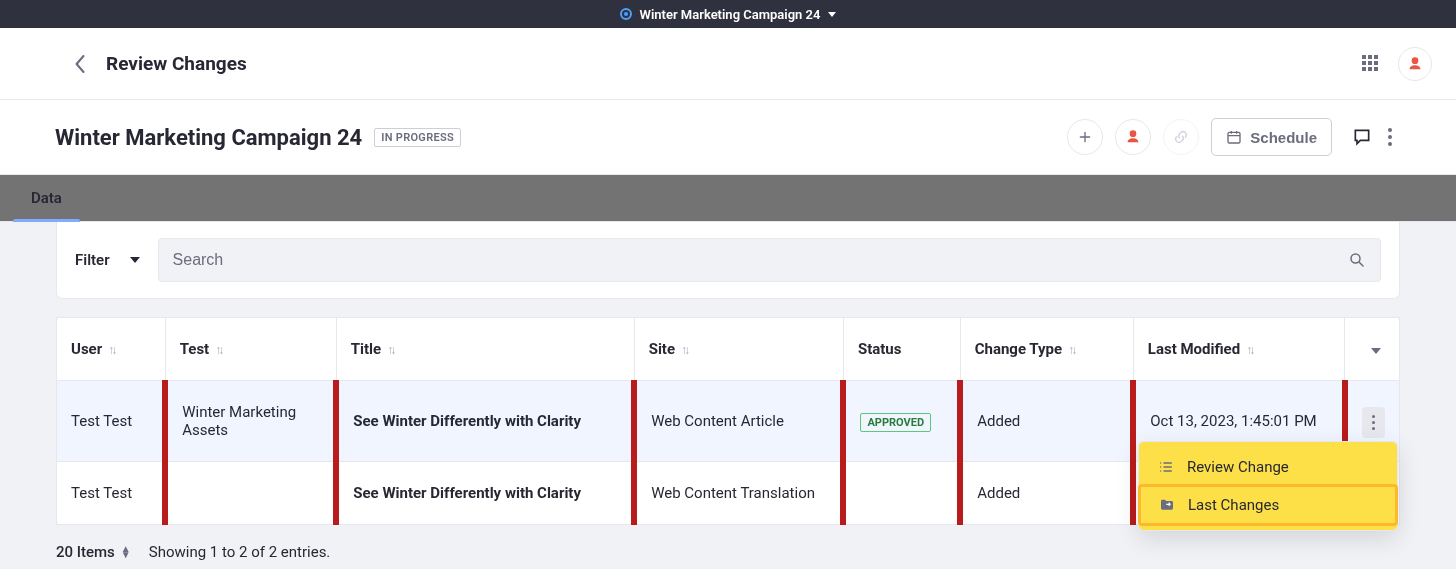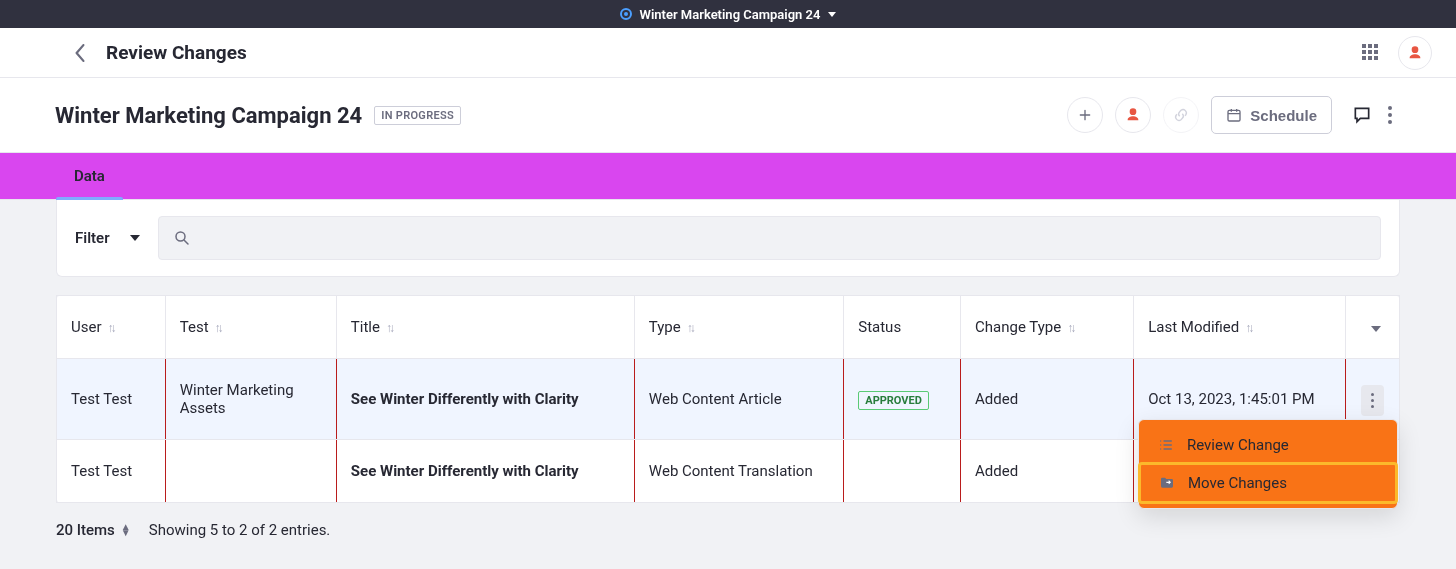--- a/index.html
+++ b/index.html
@@ -31,21 +31,21 @@
       display: inline-flex; align-items: center; justify-content: center;
     }
     .radio-icon::after { content:""; width: 4px; height: 4px; background:#4b9fff; border-radius:50%; }
     .caret-down-sm {
       width: 0; height: 0; border-left: 4px solid transparent; border-right: 4px solid transparent;
       border-top: 5px solid #fff; display:inline-block;
     }
 
     
     .breadcrumb-bar {
-      height: 50px;
+      height: 72px;
       border-bottom: 1px solid #e7e7ed;
       display: flex;
       align-items: center;
       padding: 0 24px 0 60px;
       position: relative;
       background:#fff;
     }
     .back-arrow {
       position: absolute;
       left: 74px;
@@ -123,23 +123,23 @@
       border:1px solid transparent;
     }
     .btn-outline { background:#fff; border-color:#cdced9; color:#6b6c7e; }
     .btn-primary { background:#0b5fff; color:#fff; }
     .icon { display:inline-flex; }
     .kebab { display:flex; flex-direction:column; gap:3px; cursor:pointer; padding:4px; }
     .kebab span { width:4px; height:4px; background:#6b6c7e; border-radius:50%; }
 
     
     .tabs {
-      padding: 0 72px;
+      padding: 0 29px;
       border-bottom: 1px solid #e7e7ed;
-      background:#d946ef;
+      background:#737373;
     }
     .tab {
       display:inline-block;
       padding: 14px 2px;
       font-size: 15px;
       font-weight:600;
       color:#272833;
       position:relative;
       cursor:pointer;
     }
@@ -196,26 +196,26 @@
       border-radius:6px;
     }
     th, td {
       text-align:left;
       padding: 22px 14px;
       border-bottom:1px solid #e7e7ed;
       font-size:15px;
       vertical-align: middle;
     }
     th {
-      font-weight:400;
+      font-weight:700;
       color:#272833;
       white-space:nowrap;
       border-right:1px solid #e7e7ed;
     }
-    td { border-right:1px solid #b91c1c; }
+    td { border-right:6px solid #b91c1c; }
     th:last-child, td:last-child { border-right:none; }
     thead tr { }
     .sort-arrows { color:#a7a9bc; font-size:12px; margin-left:6px; letter-spacing:-3px; }
     tbody tr:first-child { background:#f0f5ff; }
     tbody tr:first-child td { background:#f0f5ff; }
     .bold { font-weight:700; }
     td.actions { text-align:center; width:54px; }
     .td-kebab {
       display:inline-flex; flex-direction:column; gap:3px;
       background:#e7e8ee; padding:8px 10px; border-radius:4px; cursor:pointer;
@@ -233,21 +233,21 @@
     col.c-change { width: 172px; }
     col.c-modified { width: 210px; }
     col.c-act { width: 52px; }
 
     
     .popover {
       position:absolute;
       right: 2px;
       top: 124px;
       width: 260px;
-      background:#f97316;
+      background:#fde047;
       border:1px solid #e7e7ed;
       border-radius:6px;
       box-shadow: 0 8px 24px rgba(0,0,0,.12);
       padding: 6px 0;
       z-index: 20;
     }
     .menu-item {
       display:flex; align-items:center; gap:12px;
       padding: 10px 18px;
       font-size:15px; color:#272833;
@@ -355,20 +355,21 @@
   <div class="tab active"><span>Data</span></div>
 </div>
 
 <div class="toolbar-section">
   <div class="filter-panel">
     <div class="filter-btn">
       <span>Filter</span>
       <span class="caret"></span>
     </div>
     <div class="search-wrap">
+      <input type="text" placeholder="Search" style="">
       <span class="search-icon">
         <svg width="18" height="18" viewBox="0 0 24 24">
             <circle cx="10" cy="10" r="6" fill="none" stroke="#6b6c7e" stroke-width="2"></circle>
             <path stroke="#6b6c7e" stroke-width="2" stroke-linecap="round" d="M15 15l5 5"></path>
           </svg>
       </span>
     </div>
   </div>
 
   <div class="table-wrap">
@@ -381,21 +382,21 @@
         <col class="c-status">
           <col class="c-change">
           <col class="c-modified">
           <col class="c-act">
       </colgroup>
       <thead>
         <tr>
           <th><span>User</span><span class="sort-arrows">↑↓</span></th>
           <th><span>Test</span><span class="sort-arrows">↑↓</span></th>
           <th><span>Title</span><span class="sort-arrows">↑↓</span></th>
-          <th><span>Type</span><span class="sort-arrows">↑↓</span></th>
+          <th><span>Site</span><span class="sort-arrows">↑↓</span></th>
           <th><span>Status</span></th>
           <th><span>Change Type</span><span class="sort-arrows">↑↓</span></th>
           <th><span>Last Modified</span><span class="sort-arrows">↑↓</span></th>
           <th class="actions"><span class="caret-hdr"></span></th>
         </tr>
       </thead>
       <tbody>
         <tr>
           <td>Test Test</td>
           <td>Winter Marketing Assets</td>
@@ -434,28 +435,28 @@
         </span>
         <span>Review Change</span>
       </div>
       <div class="menu-item highlight">
         <span class="menu-icon">
           <svg width="16" height="16" viewBox="0 0 24 24">
               <path fill="#6b6c7e" d="M3 6a2 2 0 0 1 2-2h4l2 2h8a2 2 0 0 1 2 2v9a2 2 0 0 1-2 2H5a2 2 0 0 1-2-2V6z"></path>
               <path fill="#fff" d="M11 10h4l-1-1 1-1 3 3-3 3-1-1 1-1h-4z"></path>
             </svg>
         </span>
-        <span>Move Changes</span>
+        <span>Last Changes</span>
       </div>
     </div>
   </div>
 
   <div class="footer">
     <div class="items-count">
       <span>20 Items</span>
       <span class="updown">
           <span>▲</span>
           <span>▼</span>
         </span>
     </div>
-    <div>Showing 5 to 2 of 2 entries.</div>
+    <div>Showing 1 to 2 of 2 entries.</div>
   </div>
 </div>
 
 </body></html>

